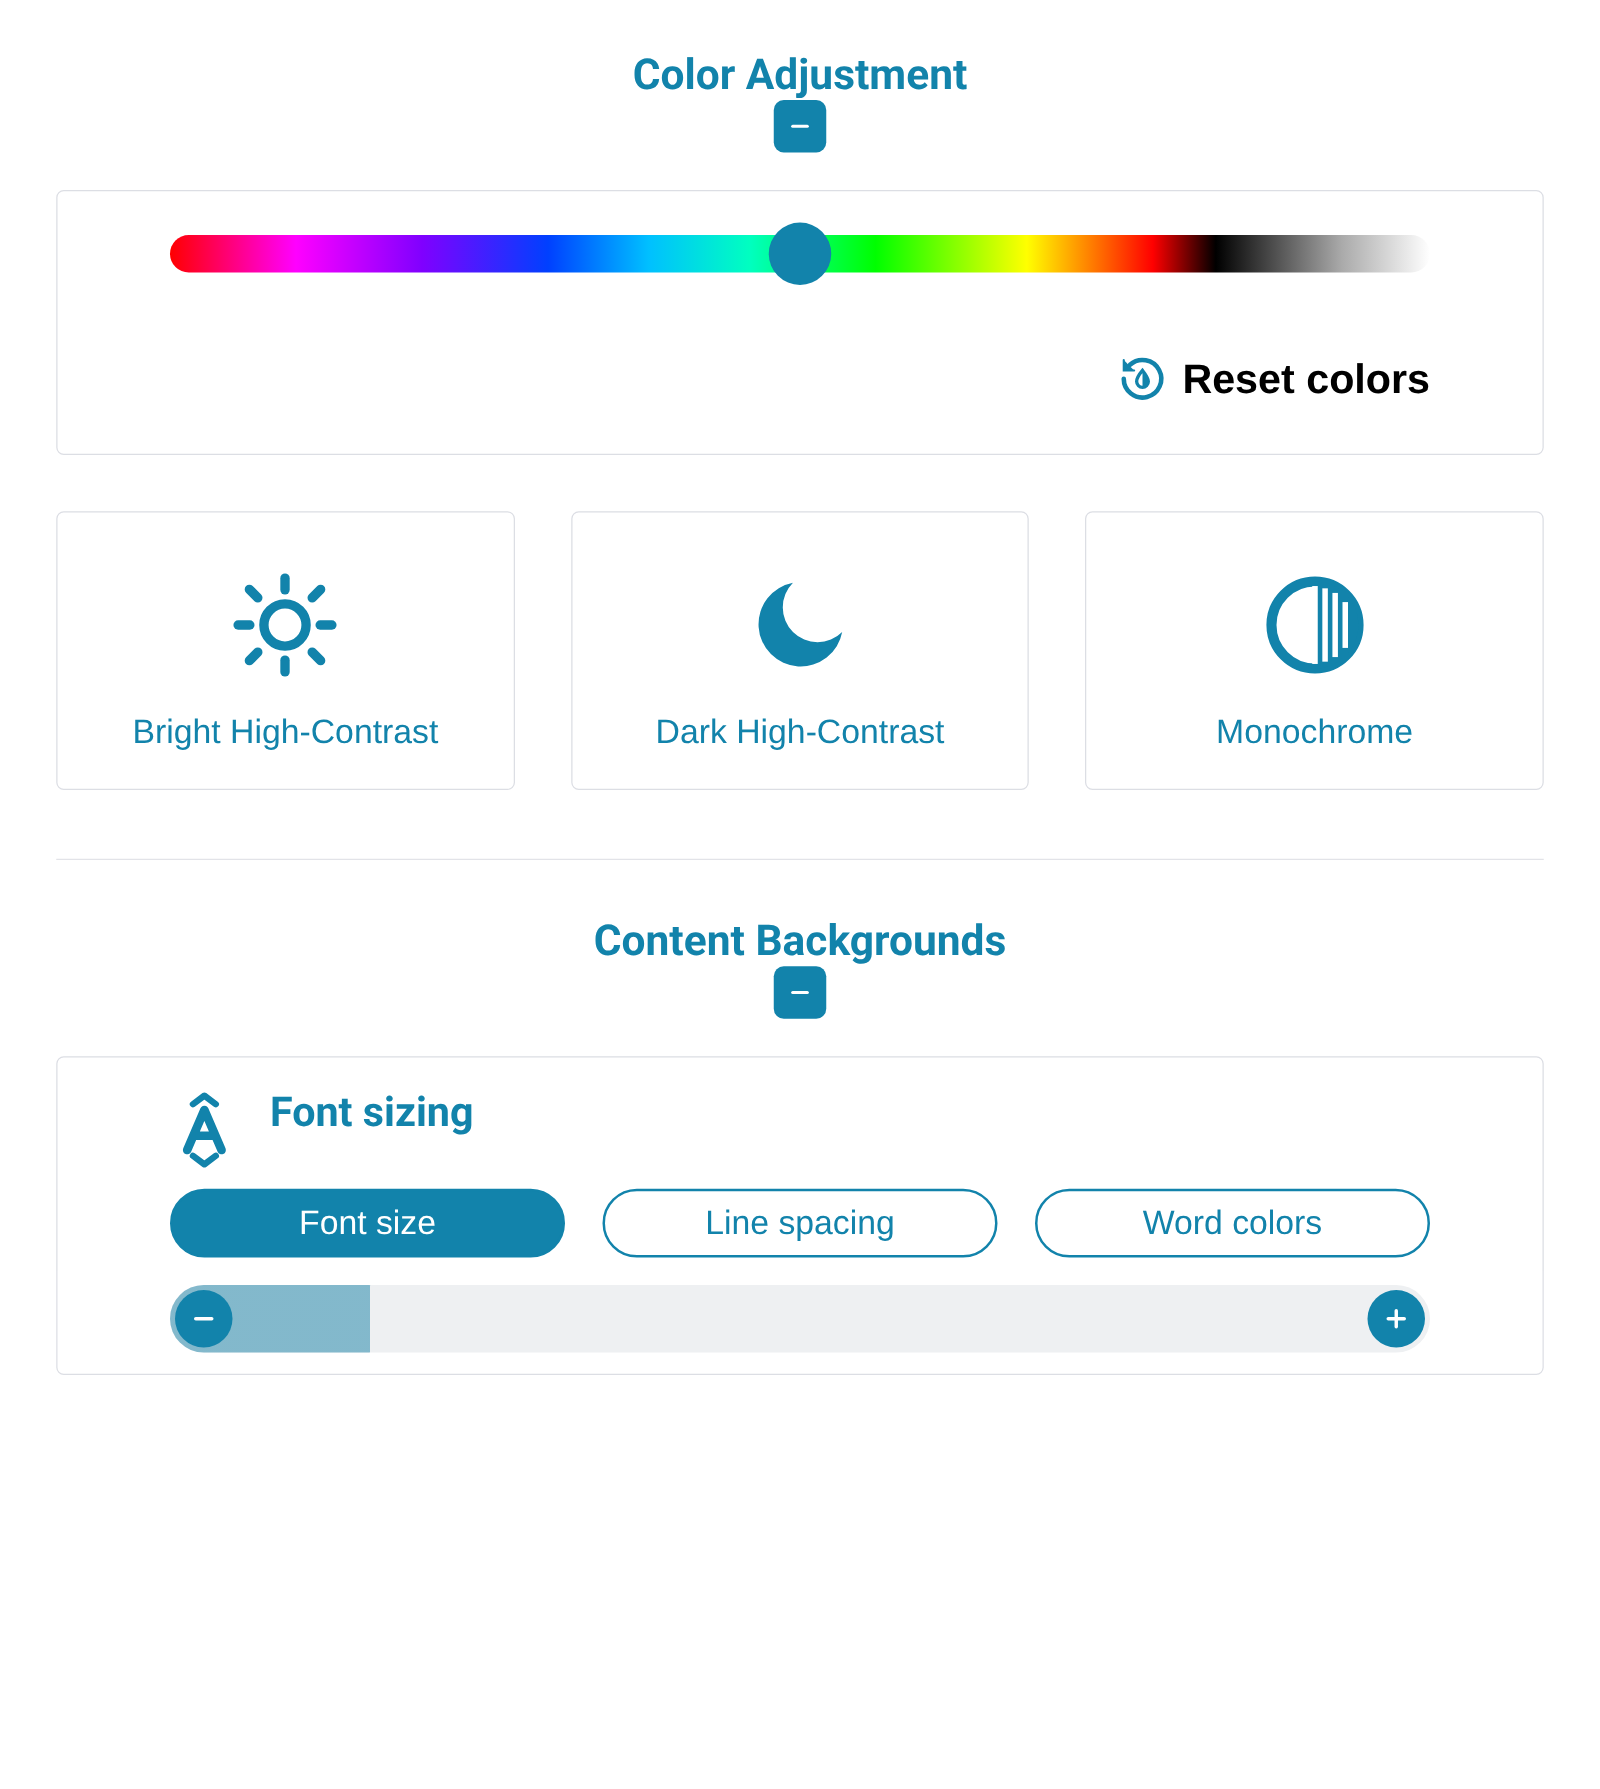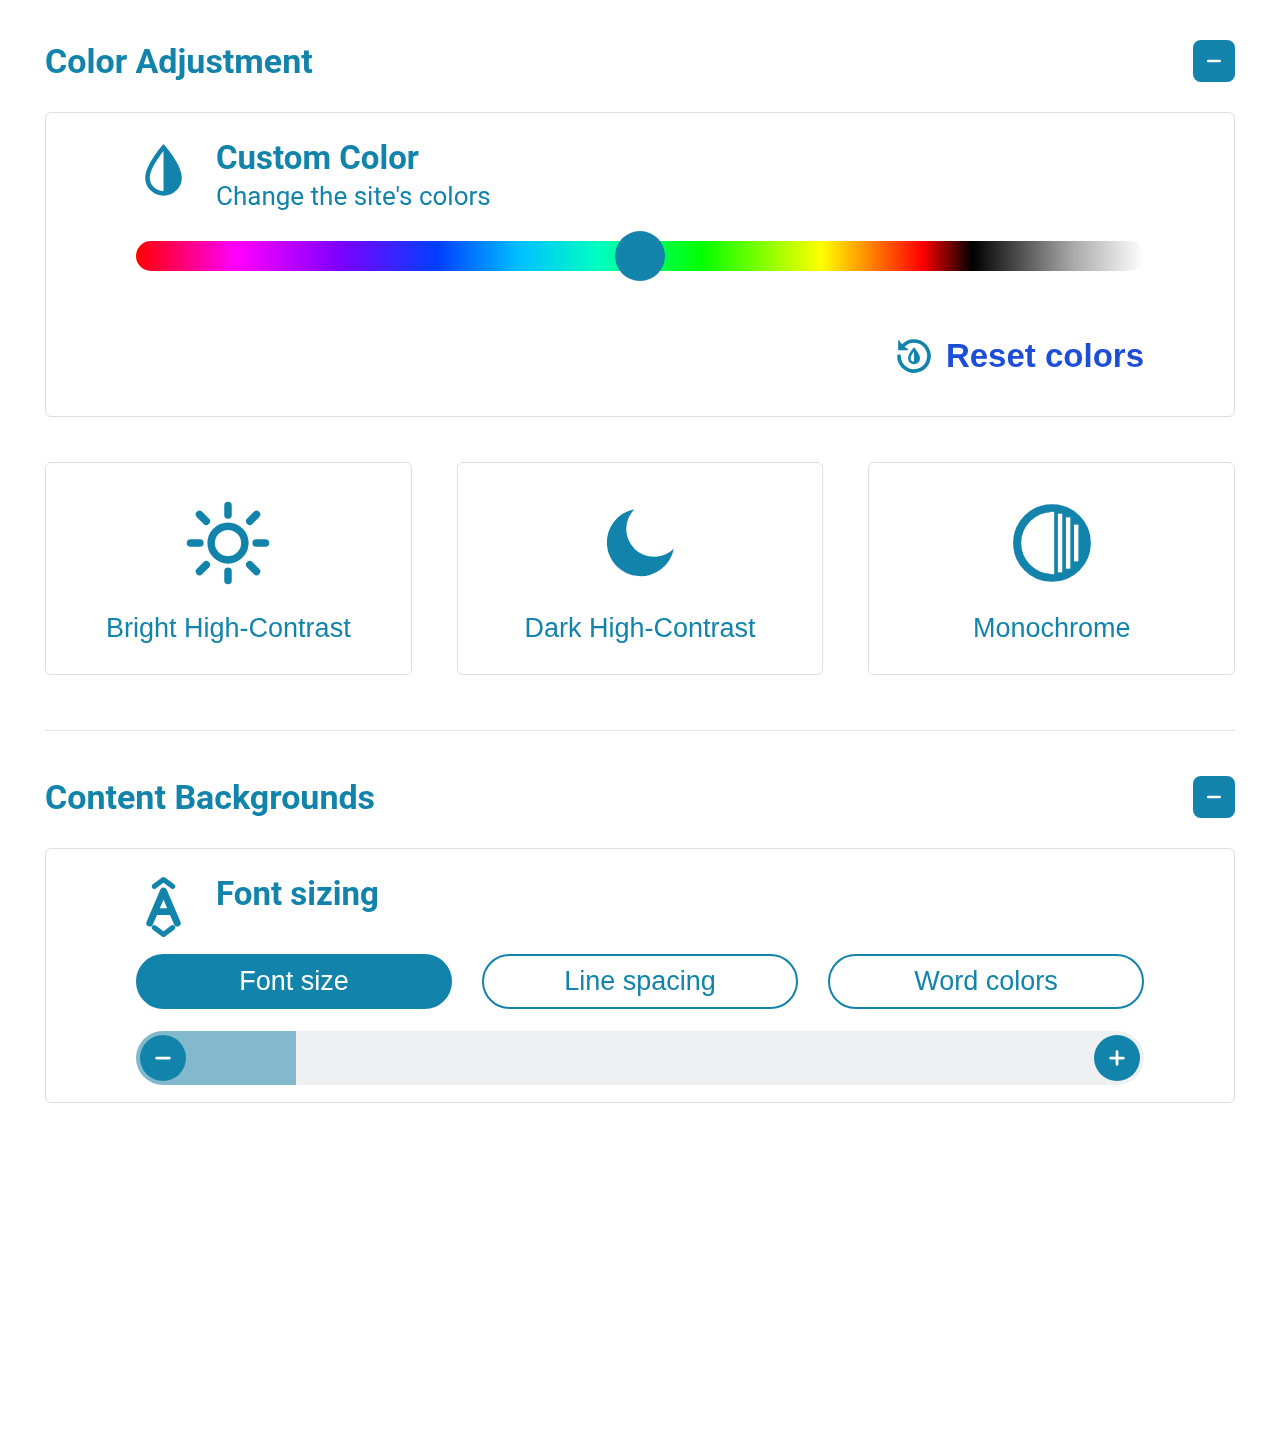--- a/index.html
+++ b/index.html
@@ -9,23 +9,24 @@
     }
     body {
       font-family: -apple-system, BlinkMacSystemFont, "Segoe UI", Roboto, Helvetica, Arial, sans-serif;
       background: #ffffff;
       padding: 40px 45px;
       width: 1280px;
       color: #0b7aa1;
     }
     .section-header {
       display: flex;
-      justify-content: space-between;
+      justify-content: flex-start;
       align-items: center;
       margin-bottom: 30px;
+      flex-direction: column;
     }
     .section-title {
       font-size: 34px;
       font-weight: 700;
       color: #1283ab;
     }
     .collapse-btn {
       width: 42px;
       height: 42px;
       background: #1283ab;
@@ -147,42 +148,42 @@
       justify-content: flex-end;
       align-items: center;
       gap: 10px;
     }
     .reset-btn {
       display: flex;
       align-items: center;
       gap: 12px;
       background: none;
       border: none;
-      color: #1d4ed8;
+      color: #000000;
       font-size: 33px;
       font-weight: 700;
       cursor: pointer;
     }
     .reset-icon {
       width: 40px;
       height: 40px;
       display: flex;
       align-items: center;
       justify-content: center;
     }
     .preset-row {
       display: flex;
       gap: 45px;
       margin-bottom: 55px;
     }
     .preset-card {
       flex: 1;
       border: 1px solid #dcdee4;
       border-radius: 6px;
-      padding: 35px 20px 30px;
+      padding: 45px 20px 30px;
       display: flex;
       flex-direction: column;
       align-items: center;
       gap: 25px;
       cursor: pointer;
       background: #fff;
     }
     .preset-icon {
       width: 90px;
       height: 90px;
@@ -258,32 +259,20 @@
 <div class="section-header">
   <div class="section-title">Color Adjustment</div>
   <button class="collapse-btn">
     <svg viewBox="0 0 24 24" fill="none" stroke="#ffffff" stroke-width="3" stroke-linecap="round">
       <line x1="5" y1="12" x2="19" y2="12"></line>
     </svg>
   </button>
 </div>
 
 <div class="panel">
-  <div class="feature-header">
-    <div class="feature-icon">
-      <svg viewBox="0 0 24 24" width="55" height="55">
-        <path d="M12 2 C12 2 5 10 5 15 A7 7 0 0 0 19 15 C19 10 12 2 12 2 Z" fill="none" stroke="#1283ab" stroke-width="2"></path>
-        <path d="M12 2 C12 2 12 22 12 22 A7 7 0 0 0 19 15 C19 10 12 2 12 2 Z" fill="#1283ab"></path>
-      </svg>
-    </div>
-    <div class="feature-text">
-      <div class="feature-title">Custom Color</div>
-      <div class="feature-subtitle">Change the site's colors</div>
-    </div>
-  </div>
 
 
   <div class="hue-slider-wrap">
     <div class="hue-track"></div>
     <div class="hue-thumb"></div>
   </div>
 
   <div class="reset-row">
     <button class="reset-btn">
       <span class="reset-icon">

